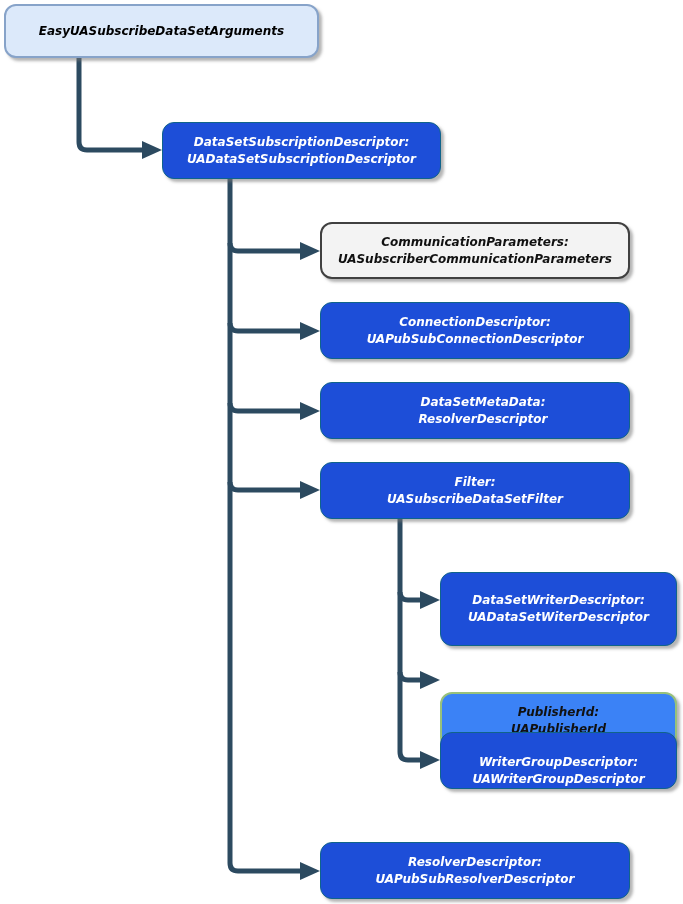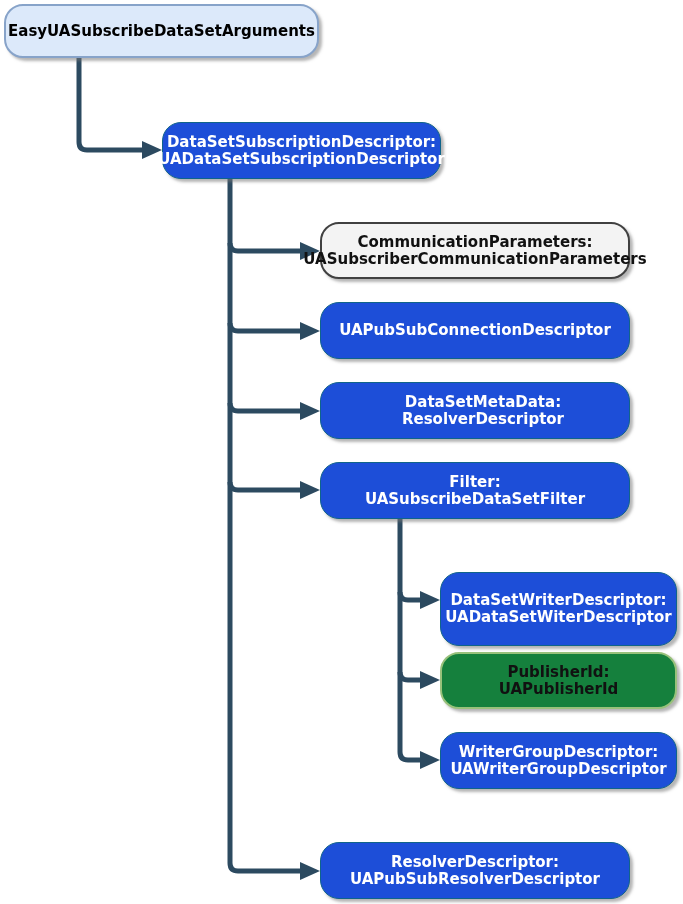--- a/index.html
+++ b/index.html
@@ -2,42 +2,43 @@
 <html><head>
 <meta charset="utf-8">
 <style>
   html,body{margin:0;padding:0;background:#ffffff;}
   .canvas{
     position:relative;width:683px;height:904px;background:#ffffff;overflow:hidden;
     font-family:"DejaVu Sans","Liberation Sans",sans-serif;
   }
   .connectors{position:absolute;left:0;top:0;width:683px;height:904px;}
   .node{
-    position:absolute;box-sizing:border-box;border-radius:19px;
+    position:absolute;box-sizing:border-box;border-radius:12px;
     display:flex;flex-direction:column;align-items:center;justify-content:center;
-    text-align:center;font-weight:bold;font-size:15px;line-height:17px;
+    text-align:center;font-weight:bold;font-size:12px;line-height:17px;
     white-space:nowrap;
     box-shadow:3px 3px 3px rgba(120,120,120,0.55);
+    font-style:italic;
   }
   .node.root{
     background:#dce9fa;border:2px solid #87a3c9;color:#000000;
     left:4px;top:4px;width:315px;height:54px;
   }
   .node.primary{background:#1d4ed8;border:1px solid #10648a;color:#ffffff;}
   .node.neutral{background:#f3f3f3;border:2px solid #404040;color:#111111;}
-  .node.green{background:#15803d;border:2px solid #98c17b;color:#111111;}
+  .node.green{background:#3b82f6;border:2px solid #98c17b;color:#111111;margin-top:40px;}
 
   .n-subscription{left:162px;top:122px;width:279px;height:57px;}
   .n-communication{left:320px;top:222px;width:310px;height:57px;}
   .n-connection{left:320px;top:302px;width:310px;height:57px;}
   .n-metadata{left:320px;top:382px;width:310px;height:57px;padding-left:16px;}
   .n-filter{left:320px;top:462px;width:310px;height:57px;}
   .n-writerdesc{left:440px;top:572px;width:237px;height:74px;}
   .n-publisherid{left:440px;top:652px;width:237px;height:57px;}
-  .n-writergroup{left:440px;top:732px;width:237px;height:57px;}
+  .n-writergroup{left:440px;top:732px;width:237px;height:57px;justify-content:flex-end;}
   .n-resolver{left:320px;top:842px;width:310px;height:57px;}
 </style>
 </head>
 <body>
 
 <div class="canvas">
 
   <svg class="connectors" viewBox="0 0 683 904" xmlns="http://www.w3.org/2000/svg">
     <defs>
       <marker id="arrow" markerUnits="userSpaceOnUse" markerWidth="22" markerHeight="20" refX="0" refY="9" orient="auto">
@@ -65,20 +66,21 @@
     <span>DataSetSubscriptionDescriptor:</span>
     <span>UADataSetSubscriptionDescriptor</span>
   </div>
 
   <div class="node neutral n-communication">
     <span>CommunicationParameters:</span>
     <span>UASubscriberCommunicationParameters</span>
   </div>
 
   <div class="node primary n-connection">
+    <span>ConnectionDescriptor:</span>
     <span>UAPubSubConnectionDescriptor</span>
   </div>
 
   <div class="node primary n-metadata">
     <span>DataSetMetaData:</span>
     <span>ResolverDescriptor</span>
   </div>
 
   <div class="node primary n-filter">
     <span>Filter:</span>

